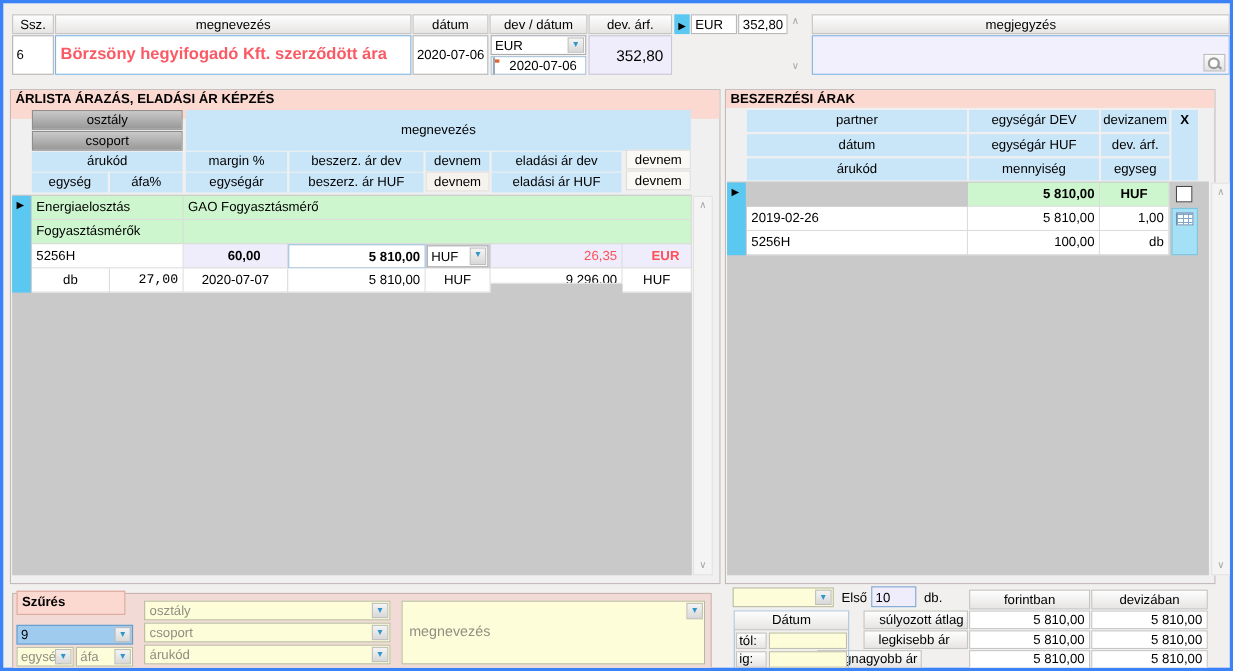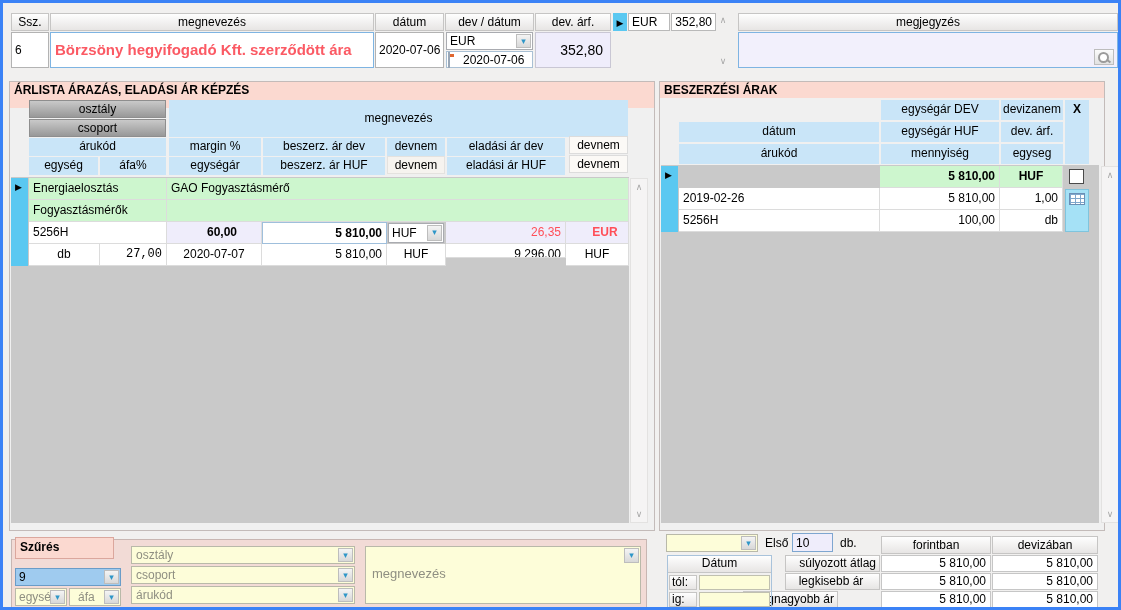--- a/index.html
+++ b/index.html
@@ -152,20 +152,21 @@
 
   <div class="abs scrollbar" style="left:627px;top:175px;width:18px;height:345px;">
     <span class="chev" style="top:3px;">∧</span>
     <span class="chev" style="bottom:3px;">∨</span>
   </div>
 
   <div class="abs panel" style="left:656px;top:78px;width:446px;height:450px;">
     <div class="ptitle nowrap" style="height:16px;">BESZERZÉSI ÁRAK</div>
   </div>
 
+  <div class="abs blue nowrap" style="left:676px;top:97px;width:200px;height:20px;line-height:19px;">partner</div>
   <div class="abs blue nowrap" style="left:878px;top:97px;width:118px;height:20px;line-height:19px;">egységár DEV</div>
   <div class="abs blue nowrap" style="left:998px;top:97px;width:62px;height:20px;line-height:19px;">devizanem</div>
   <div class="abs blue bold" style="left:1062px;top:97px;width:24px;height:64px;line-height:19px;">X</div>
 
   <div class="abs blue nowrap" style="left:676px;top:119px;width:200px;height:20px;line-height:19px;">dátum</div>
   <div class="abs blue nowrap" style="left:878px;top:119px;width:118px;height:20px;line-height:19px;">egységár HUF</div>
   <div class="abs blue nowrap" style="left:998px;top:119px;width:62px;height:20px;line-height:19px;">dev. árf.</div>
 
   <div class="abs blue nowrap" style="left:676px;top:141px;width:200px;height:20px;line-height:19px;">árukód</div>
   <div class="abs blue nowrap" style="left:878px;top:141px;width:118px;height:20px;line-height:19px;">mennyiség</div>
@@ -201,21 +202,21 @@
   <div class="abs bold nowrap" style="left:12px;top:534px;width:99px;height:22px;background:#FBD9D0;border:1px solid #DBA79D;padding:2px 4px;">Szűrés</div>
 
   <div class="abs nowrap" style="left:12px;top:565px;width:106px;height:18px;background:#9FCBEF;border:1px solid #6A9CC8;line-height:16px;padding-left:3px;">
     <span>9</span>
     <span class="combo-btn">▾</span>
   </div>
   <div class="abs yellow graytext nowrap" style="left:12px;top:585px;width:52px;height:18px;border:1px solid #B9B9A9;line-height:16px;padding-left:3px;">
     <span>egység</span>
     <span class="combo-btn">▾</span>
   </div>
-  <div class="abs yellow graytext nowrap" style="left:66px;top:585px;width:52px;height:18px;border:1px solid #B9B9A9;line-height:16px;padding-left:8px;">
+  <div class="abs yellow graytext nowrap" style="left:66px;top:585px;width:52px;height:18px;border:1px solid #B9B9A9;line-height:16px;padding-left:3px;">
     <span>áfa</span>
     <span class="combo-btn">▾</span>
   </div>
 
   <div class="abs yellow graytext nowrap" style="left:128px;top:543px;width:224px;height:18px;border:1px solid #B9B9A9;line-height:16px;padding-left:4px;">
     <span>osztály</span>
     <span class="combo-btn">▾</span>
   </div>
   <div class="abs yellow graytext nowrap" style="left:128px;top:563px;width:224px;height:18px;border:1px solid #B9B9A9;line-height:16px;padding-left:4px;">
     <span>csoport</span>

